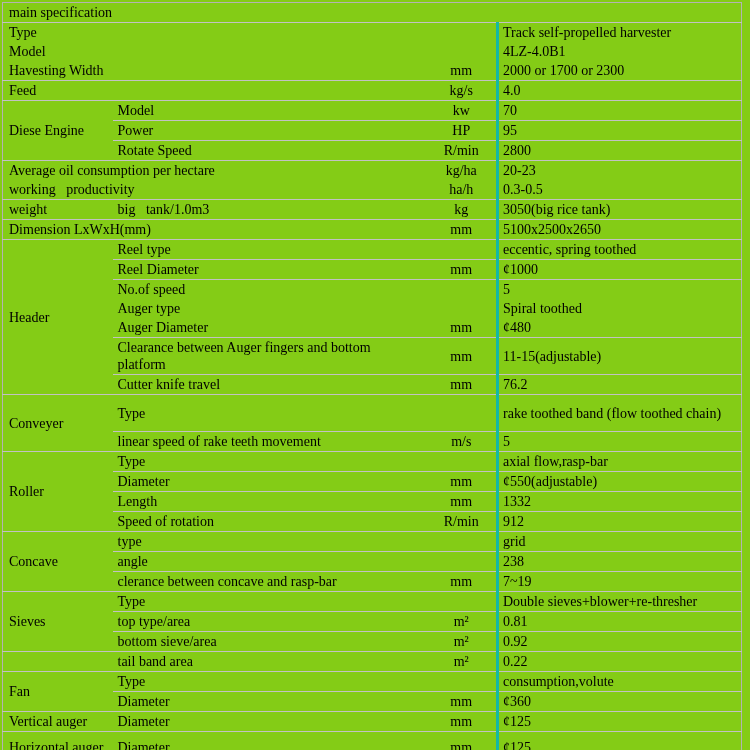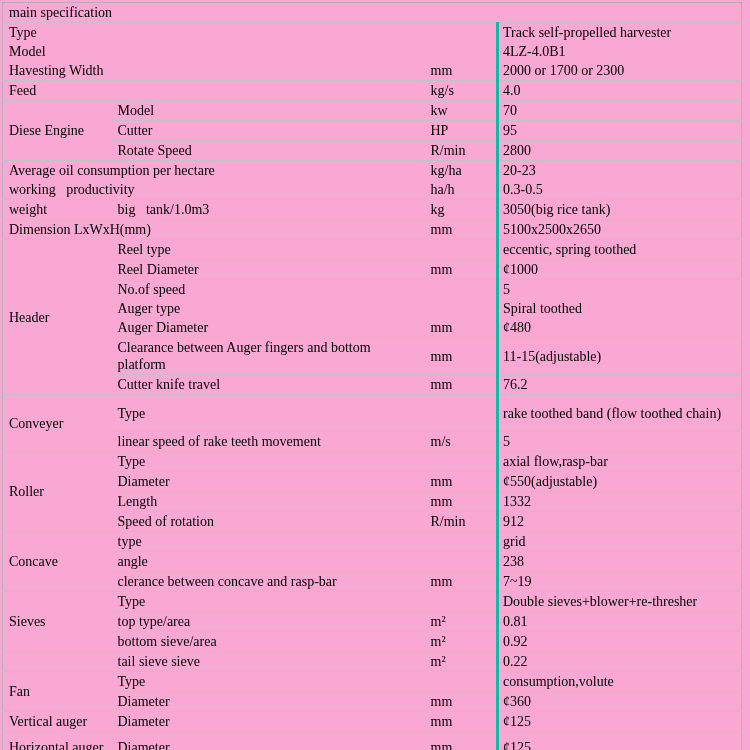--- a/index.html
+++ b/index.html
@@ -1,36 +1,36 @@
 <!DOCTYPE html>
 <html><head>
 <meta charset="utf-8">
 <style>
   html,body{margin:0;padding:0;background:#ffffff;}
   .page{
     width:750px;height:750px;box-sizing:border-box;
-    background:#f9a8d4;padding:2px 0 0 2px;overflow:hidden;
+    background:#84cc16;padding:2px 0 0 2px;overflow:hidden;
     font-family:"Liberation Serif","DejaVu Serif",serif;
   }
   table.spec{
     border-collapse:collapse;table-layout:fixed;width:739px;
     border:1px solid #b3b3b3;
   }
   td{
     font-size:14px;line-height:17px;color:#000000;
     vertical-align:middle;padding:1px 4px 1px 4px;
     border-bottom:1px solid #c2c2c2;
     white-space:pre-wrap;overflow:hidden;
   }
   tr{height:19px;}
   tr.tall{height:37px;}
   tr.tall2{height:32px;}
   td.cat{padding-left:6px;}
   td.item{padding-left:5px;}
-  td.unit{padding-left:7px;}
+  td.unit{padding-left:7px;text-align:center;}
   td.val{border-left:3px solid #14b8a6;padding-left:4px;}
   tr.nl > td{border-bottom:none;}
   td.title{padding-left:6px;}
 </style>
 </head>
 <body>
 
 <div class="page">
   <table class="spec">
     <colgroup>
@@ -65,21 +65,21 @@
         <td class="val">4.0</td>
       </tr>
 
       <tr>
         <td class="cat" rowspan="3">Diese Engine</td>
         <td class="item">Model</td>
         <td class="unit">kw</td>
         <td class="val">70</td>
       </tr>
       <tr>
-        <td class="item">Cutter</td>
+        <td class="item">Power</td>
         <td class="unit">HP</td>
         <td class="val">95</td>
       </tr>
       <tr>
         <td class="item">Rotate Speed</td>
         <td class="unit">R/min</td>
         <td class="val">2800</td>
       </tr>
 
       <tr class="nl">
@@ -203,21 +203,21 @@
         <td class="unit">m²</td>
         <td class="val">0.81</td>
       </tr>
       <tr>
         <td class="item">bottom sieve/area</td>
         <td class="unit">m²</td>
         <td class="val">0.92</td>
       </tr>
       <tr>
         <td class="cat"></td>
-        <td class="item">tail sieve sieve</td>
+        <td class="item">tail band area</td>
         <td class="unit">m²</td>
         <td class="val">0.22</td>
       </tr>
 
       <tr>
         <td class="cat" rowspan="2">Fan</td>
         <td class="item">Type</td>
         <td class="unit"></td>
         <td class="val">consumption,volute</td>
       </tr>

